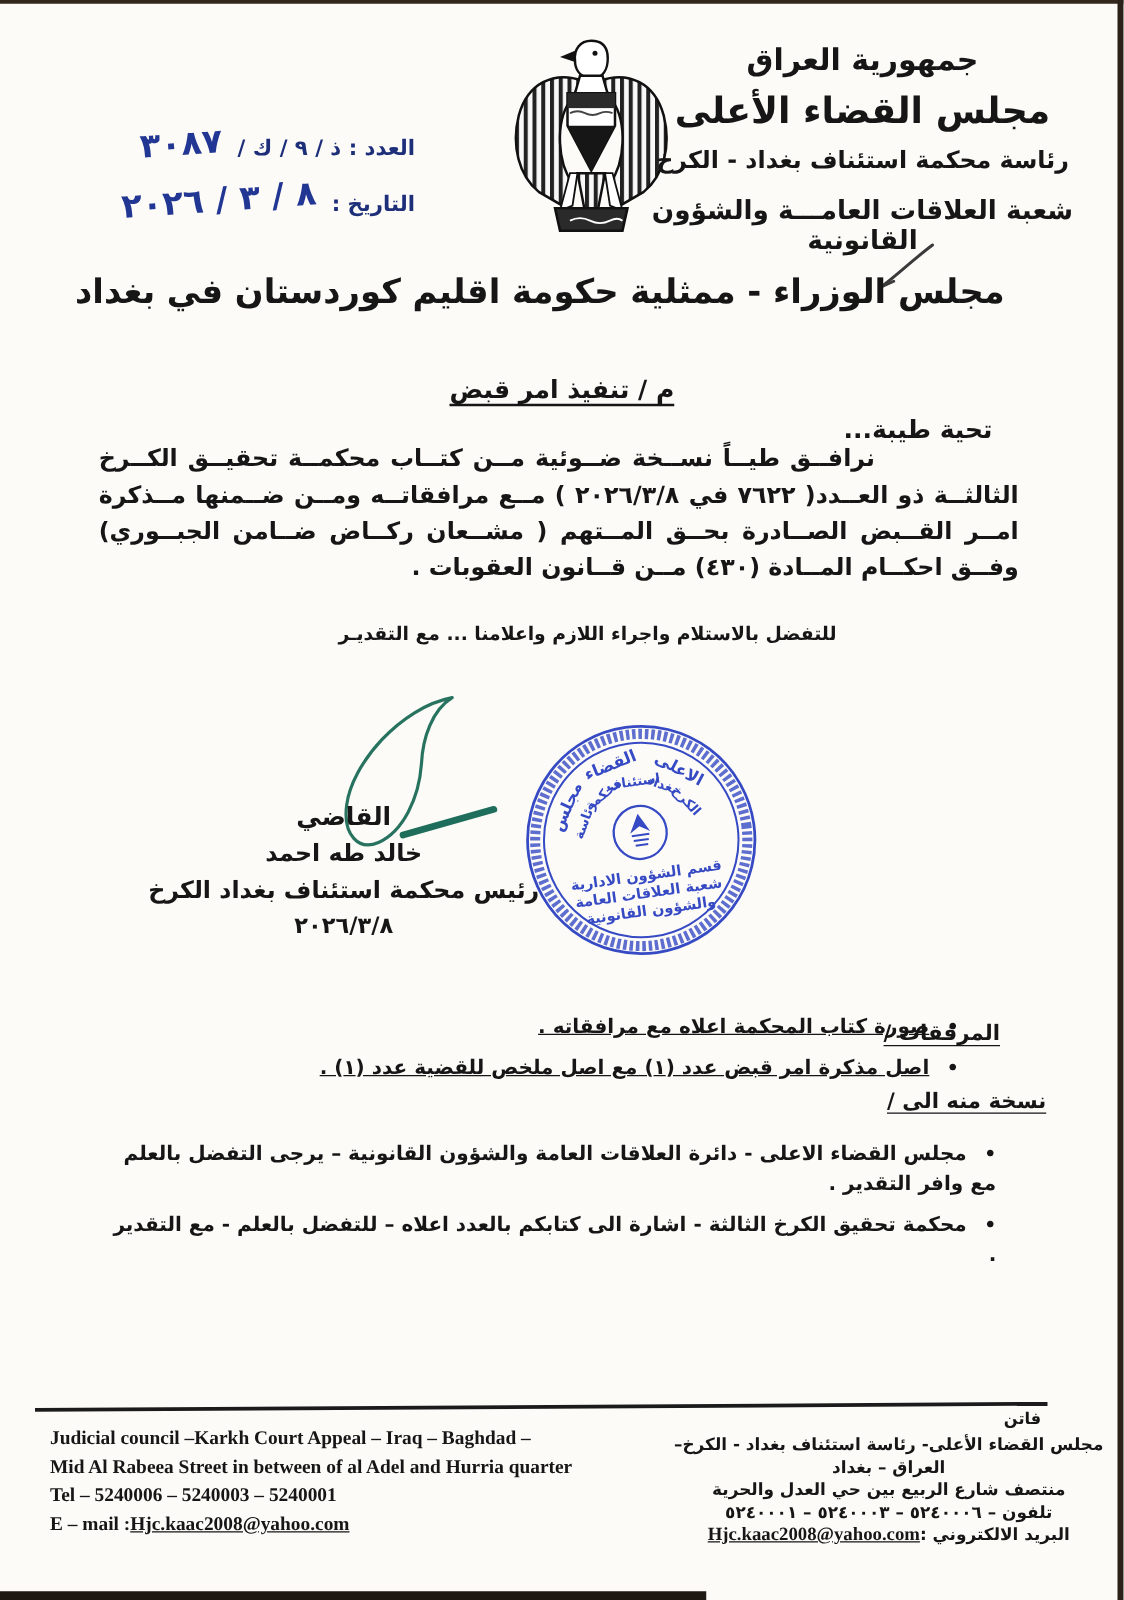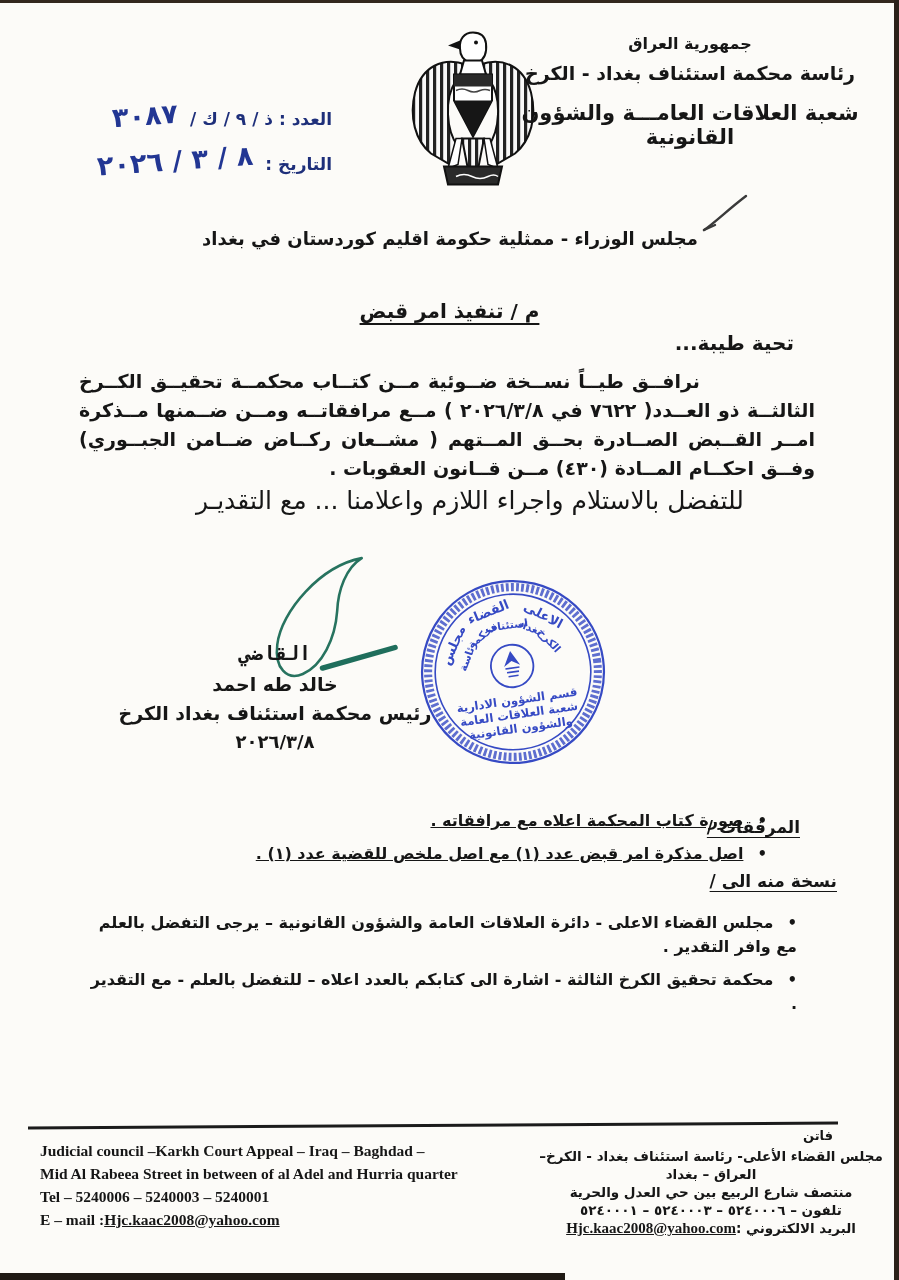--- a/index.html
+++ b/index.html
@@ -9,54 +9,54 @@
     background:#fcfbf8; overflow:hidden;
     font-family:"DejaVu Sans", sans-serif; color:#161616;
   }
   
   .edge-top    { position:absolute; top:0; left:0; width:100%; height:3px; background:#33281e; }
   .edge-right  { position:absolute; top:0; right:0; width:5px; height:100%; background:#2b2119; }
   .edge-bottom { position:absolute; bottom:0; left:0; width:565px; height:7px; background:#1f1914; }
 
   
   .letterhead { position:absolute; top:34px; left:500px; width:380px; text-align:center; direction:rtl; font-weight:bold; }
-  .lh-country  { font-size:16px; margin-bottom:9px; }
+  .lh-country  { font-size:24px; margin-bottom:9px; }
   .lh-council  { font-size:29px; margin-bottom:12px; }
   .lh-court    { font-size:19px; margin-bottom:17px; }
   .lh-division { font-size:21px; }
 
   .emblem { position:absolute; top:26px; left:398px; width:150px; height:166px; }
 
   
   .refblock { position:absolute; top:100px; left:14px; width:318px; direction:rtl; text-align:right;
               color:#1e2f7a; font-weight:bold; font-size:17px; }
   .ref-line { margin-bottom:14px; white-space:nowrap; }
   .hand { display:inline-block; font-size:27px; transform:rotate(-4deg); letter-spacing:2px; color:#223693; margin-right:6px; }
 
   .tick { position:absolute; top:192px; left:700px; width:50px; height:42px; }
 
-  .recipient { position:absolute; top:228px; left:60px; width:780px; text-align:center; direction:rtl;
-               font-size:18px; font-weight:bold; }
+  .recipient { position:absolute; top:218px; left:60px; width:780px; text-align:left; direction:rtl;
+               font-size:27px; font-weight:bold; }
   .subject { position:absolute; top:299px; left:0; width:899px; text-align:center; direction:rtl;
              font-size:20px; font-weight:bold; }
   .subject span { text-decoration:underline; text-underline-offset:5px; text-decoration-thickness:2px; }
   .greeting { position:absolute; top:331px; right:105px; direction:rtl; font-size:20px; font-weight:bold; }
 
-  .body-text { position:absolute; top:367px; right:84px; width:736px; direction:rtl;
+  .body-text { position:absolute; top:353px; right:84px; width:736px; direction:rtl;
                text-align:justify; font-size:19px; font-weight:bold; line-height:29px; text-indent:115px; }
 
-  .closing { position:absolute; top:486px; left:150px; width:640px; text-align:center; direction:rtl;
-             font-size:25px; font-weight:normal; }
+  .closing { position:absolute; top:498px; left:150px; width:640px; text-align:center; direction:rtl;
+             font-size:15px; font-weight:bold; }
 
   .signature { position:absolute; top:549px; left:238px; width:162px; height:140px; }
   .stamp { position:absolute; top:578px; left:406px; width:214px; height:192px; }
 
   .judge { position:absolute; top:641px; left:113px; width:324px; text-align:center; direction:rtl; font-weight:bold; }
   .judge div { margin-bottom:7px; }
-  .judge-title { font-size:20px;font-family:Liberation Mono, monospace; }
+  .judge-title { font-size:20px; }
   .judge-name, .judge-pos { font-size:19px; }
   .judge-date { font-size:18px; }
 
   .section-h { position:absolute; direction:rtl; font-size:17px; font-weight:bold;
                text-decoration:underline; text-underline-offset:4px; }
   .attach-h { top:781px; right:99px;margin-top:36px; }
   .copies-h { top:871px; right:62px; }
 
   .rtl-list { position:absolute; direction:rtl; font-size:16px; font-weight:bold; }
   .attach-list { top:809px; right:132px; width:560px;text-decoration:underline; }
@@ -101,20 +101,21 @@
     <path d="M56,74 L94,74 L75,110 Z" fill="#161616"></path>
     <path d="M64,112 L86,112 L79,148 L71,148 Z" fill="url(#wingstripe)" stroke="#111" stroke-width="2"></path>
     <path d="M58,112 L64,112 L60,138 L50,142 Z" fill="#fff" stroke="#111" stroke-width="1.5"></path>
     <path d="M86,112 L92,112 L100,142 L90,138 Z" fill="#fff" stroke="#111" stroke-width="1.5"></path>
     <path d="M46,140 L104,140 L100,158 L50,158 Z" fill="#2a2a2a" stroke="#111" stroke-width="2"></path>
     <path d="M58,150 q8,-4 16,0 q8,4 16,0 q6,-3 10,0" stroke="#fff" stroke-width="1.5" fill="none"></path>
   </svg>
 
   <div class="letterhead">
     <div class="lh-country">جمهورية العراق</div>
+    <div class="lh-council">مجلس القضاء الأعلى</div>
     <div class="lh-court">رئاسة محكمة استئناف بغداد - الكرخ</div>
     <div class="lh-division">شعبة العلاقات العامـــة والشؤون القانونية</div>
   </div>
 
   <div class="refblock">
     <div class="ref-line">
       <span>العدد : ذ / ٩ / ك /</span>
       <span class="hand">٣٠٨٧</span>
     </div>
     <div class="ref-line">

